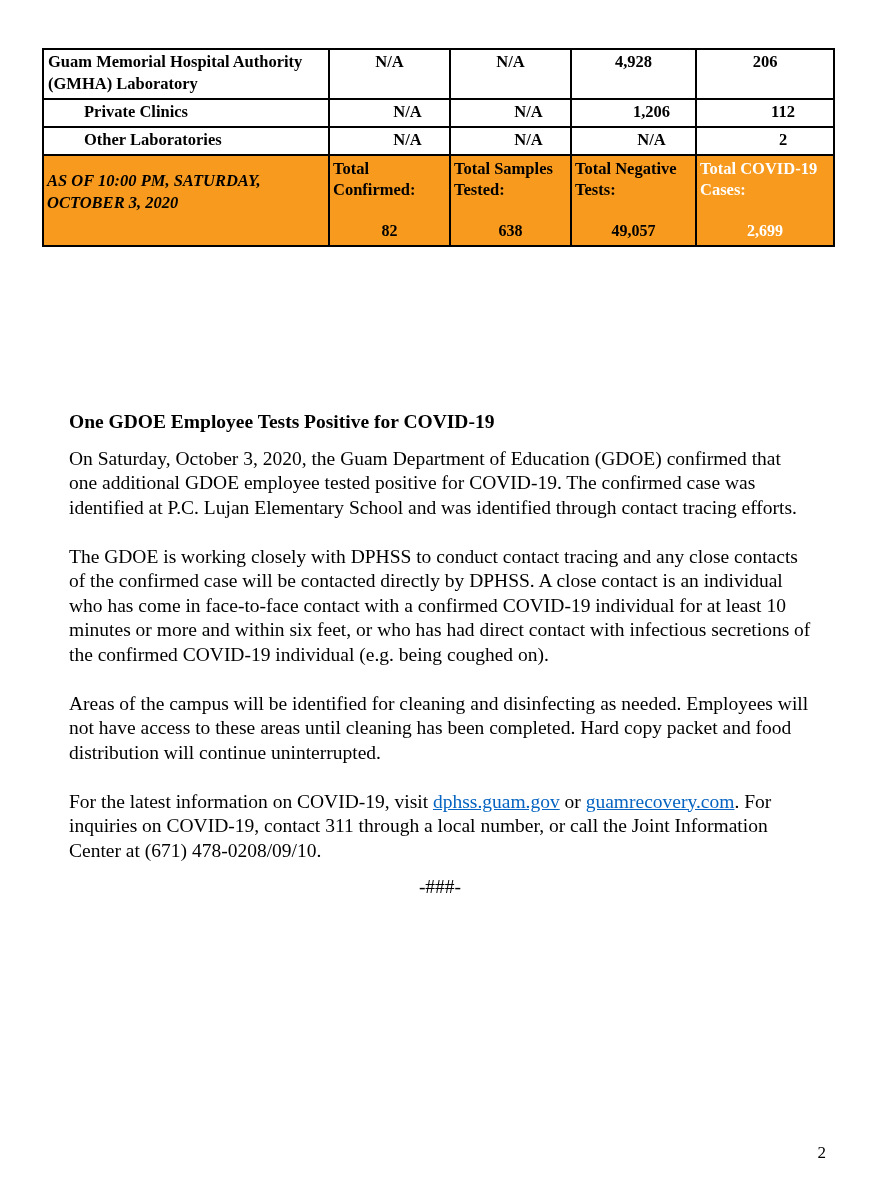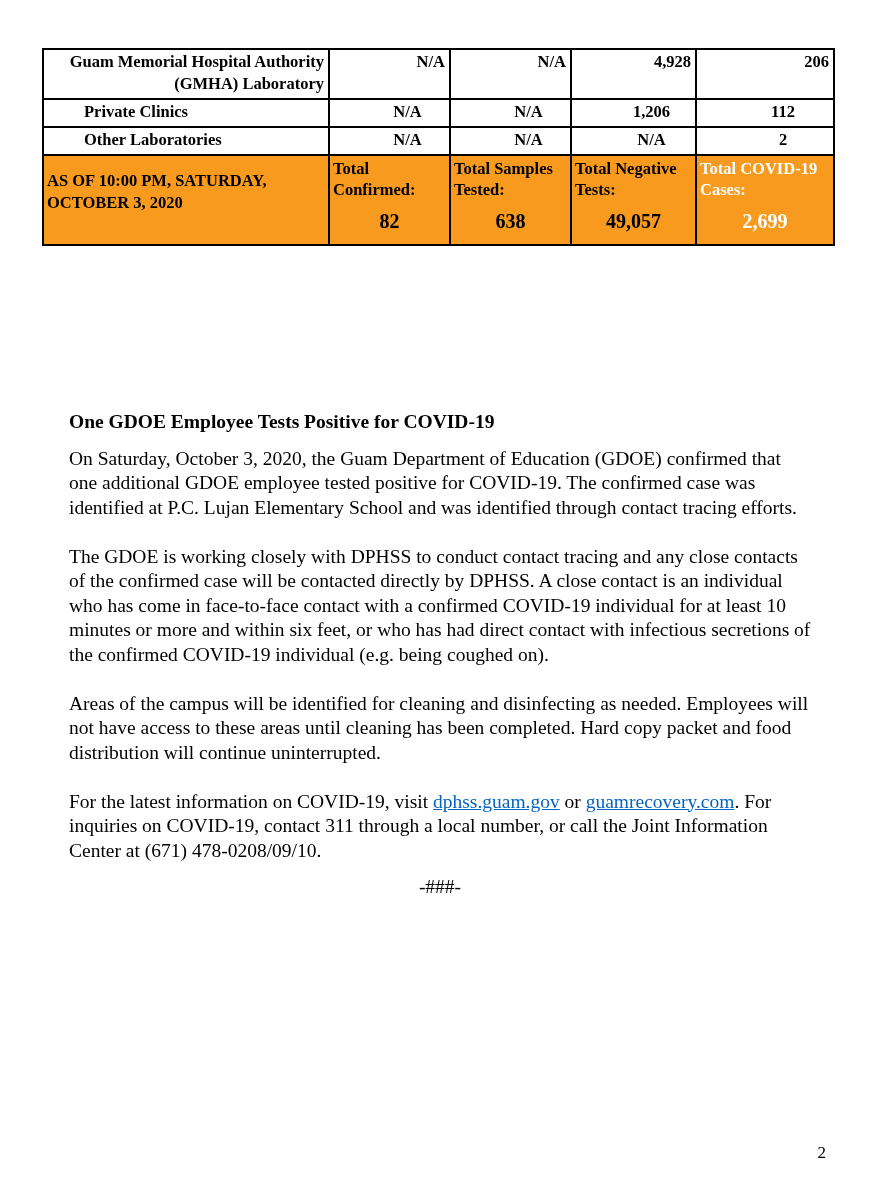--- a/index.html
+++ b/index.html
@@ -26,37 +26,38 @@
     border: 2px solid #000000;
     vertical-align: top;
     font-weight: bold;
     font-size: 16.5px;
     line-height: 22px;
     padding: 1px 4px 1px 4px;
     overflow: hidden;
   }
   td.lab-cell  { text-align: left; }
   td.num-cell  { text-align: center; }
-  tr.row-tall  td { height: 46px; text-align: right; }
+  tr.row-tall  td { height: 46px; }
   tr.row-short td { height: 24px; padding-left: 40px; }
 
   
   tr.summary-row td {
     background: #F89A1D;
     height: 72px;
     padding: 2px 3px;
   }
   td.as-of-cell {
     vertical-align: middle;
     font-size: 17px;
     line-height: 24px;
     padding-top: 14px !important;
+    font-style: italic;
   }
   .flabel { font-size: 16.5px; line-height: 21px; text-align: left; }
-  .fvalue { text-align: center; font-size: 20px; line-height: 24px; margin-top: 9px; }
+  .fvalue { text-align: center; font-size: 16px; line-height: 24px; margin-top: 19px; }
   td.dark-cell { background: #3B3B3B; color: #ffffff; }
 
   
   .article {
     position: absolute;
     left: 57px;
     top: 398px;
     width: 766px;
     font-size: 19.5px;
     line-height: 24.5px;

